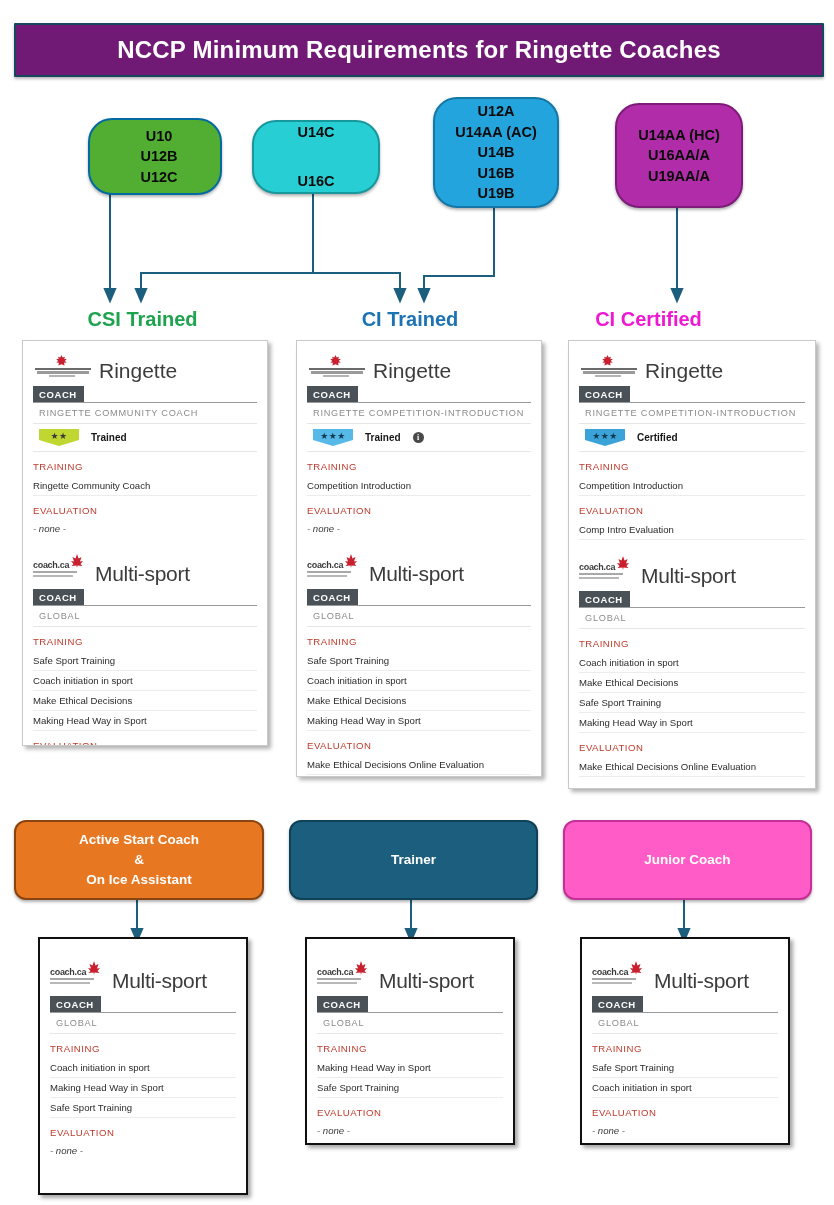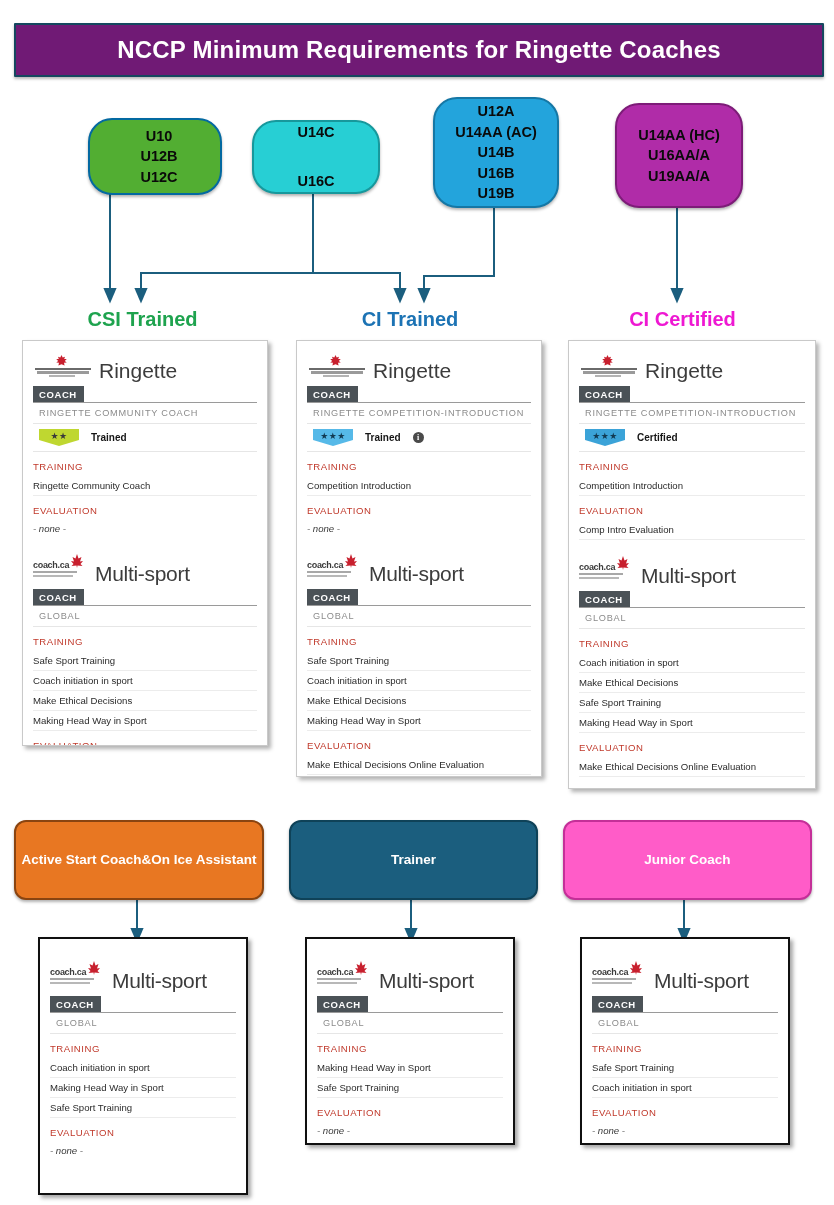--- a/index.html
+++ b/index.html
@@ -97,21 +97,21 @@
     font-size:9.6px;color:#c0392b;letter-spacing:.5px;padding:9px 0 4px 0;
     font-weight:400;
   }
   .item{
     font-size:9.6px;color:#2b2b2b;padding:4px 0 4px 0;border-bottom:1px solid #ececec;
   }
   .item.none{font-style:italic;color:#3a3a3a;border-bottom:none;padding-top:3px;}
   .block-gap{height:16px;}
   
   .role-box{
-    position:absolute;border-radius:12px;display:flex;flex-direction:row;
+    position:absolute;border-radius:12px;display:flex;flex-direction:column;
     align-items:center;justify-content:center;color:#ffffff;font-weight:bold;
     font-size:13.5px;line-height:1.5;box-shadow:0 2px 3px rgba(0,0,0,.3);
   }
   
   .bottom-card{
     position:absolute;background:#ffffff;border:2px solid #101010;
     box-shadow:3px 3px 4px rgba(0,0,0,.35);box-sizing:border-box;overflow:hidden;
   }
 </style>
 </head>
@@ -166,21 +166,21 @@
 </div>
 
 <div class="age-box" style="left:615px;top:103px;width:124px;height:101px;background:#B02CA8;border:2px solid #7d1c78;">
   <span>U14AA (HC)</span>
   <span>U16AA/A</span>
   <span>U19AA/A</span>
 </div>
 
 <div class="level-label" style="left:60px;top:308px;width:165px;color:#1EA34E;">CSI Trained</div>
 <div class="level-label" style="left:330px;top:308px;width:160px;color:#1C73B4;">CI Trained</div>
-<div class="level-label" style="left:600px;top:308px;width:165px;color:#EE18D2;">CI Certified</div>
+<div class="level-label" style="left:566px;top:308px;width:165px;color:#EE18D2;">CI Certified</div>
 
 <div class="cert-card" style="left:22px;top:340px;width:246px;height:406px;">
   <div class="card-inner">
 
     <div class="brand-row">
       <div class="ringette-logo">
         <svg class="leaf" viewBox="0 0 24 22">
           <path d="M12 0 L14.4 5.2 L19 3.4 L17.4 8.2 L22.5 8.2 L18.6 12 L22.5 15.2 L17 15.6 L18.2 21 L12 18.4 L5.8 21 L7 15.6 L1.5 15.2 L5.4 12 L1.5 8.2 L6.6 8.2 L5 3.4 L9.6 5.2 Z" fill="#C8202E"></path>
         </svg>
         <div class="bar"></div>

